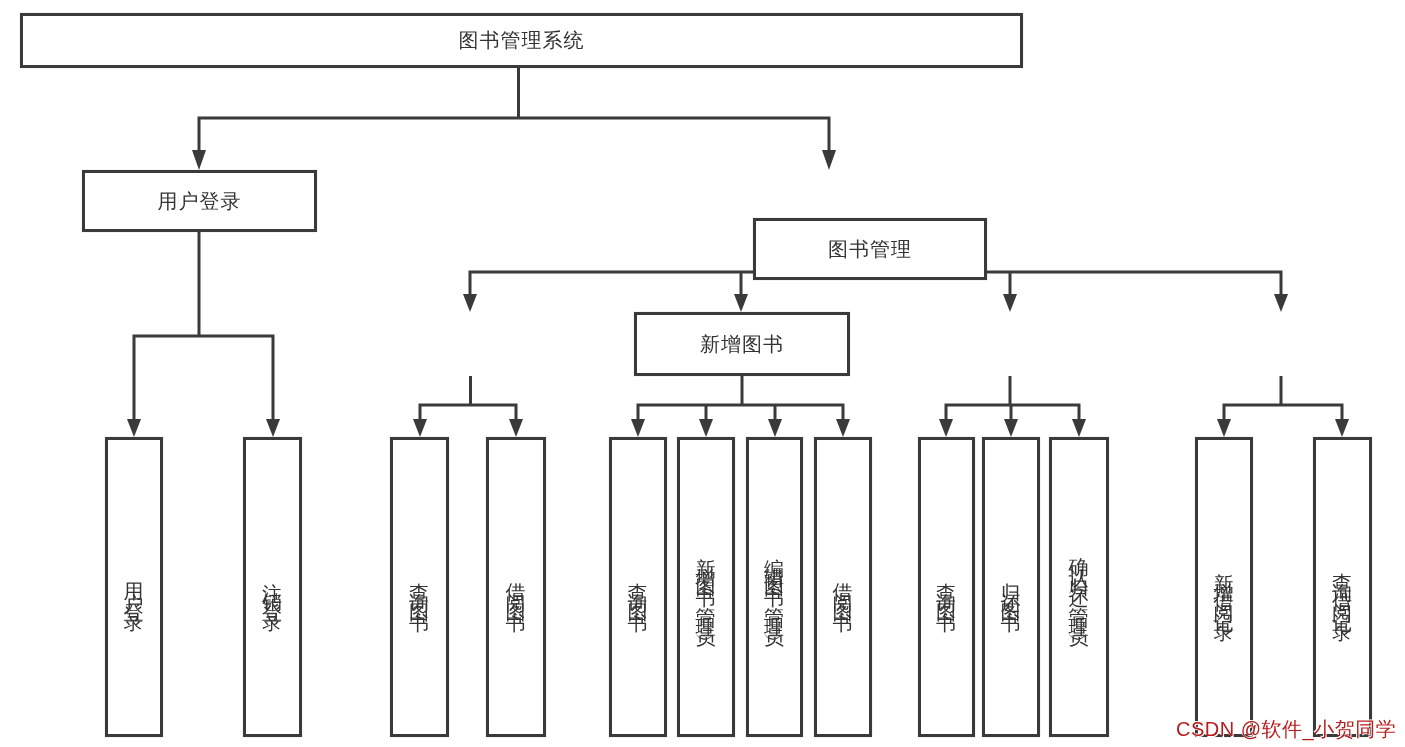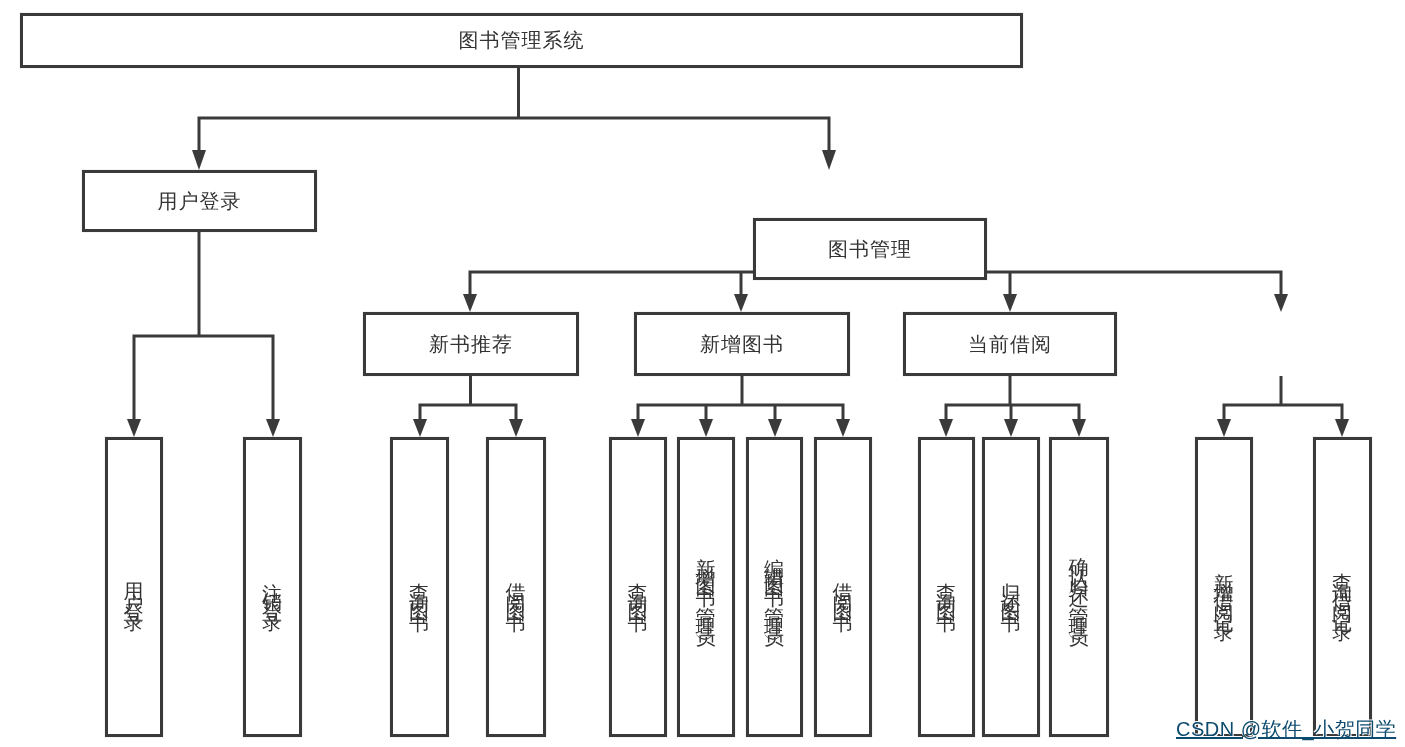--- a/index.html
+++ b/index.html
@@ -54,26 +54,25 @@
     text-orientation: mixed;
     letter-spacing: 10px;
     line-height: 1;
     box-shadow: 0 0 1px rgba(0,0,0,0.25);
   }
   .watermark {
     position: absolute;
     left: 1176px;
     top: 716px;
     font-size: 20px;
-    color: #0c4a6e;
+    color: #b91c1c;
     letter-spacing: 0.5px;
     white-space: nowrap;
     text-shadow: 1px 1px 0 #ffffff, -1px -1px 0 #ffffff;
     z-index: 5;
-    text-decoration: underline;
   }
 </style>
 </head>
 <body>
 
 <div class="canvas">
 
   <svg class="connectors" viewBox="0 0 1405 747" xmlns="http://www.w3.org/2000/svg">
     <g stroke="#3a3a3a" stroke-width="3" fill="none">
 
@@ -130,28 +129,22 @@
     <span>图书管理系统</span>
   </div>
 
   <div class="node" style="left:82px; top:170px; width:235px; height:62px;">
     <span>用户登录</span>
   </div>
   <div class="node" style="left:753px; top:170px; width:234px; height:62px;margin-top:48px;">
     <span>图书管理</span>
   </div>
 
-  <div class="node" style="left:363px; top:312px; width:216px; height:64px;">
-    <span>新书推荐</span>
-  </div>
   <div class="node" style="left:634px; top:312px; width:216px; height:64px;">
     <span>新增图书</span>
-  </div>
-  <div class="node" style="left:903px; top:312px; width:214px; height:64px;">
-    <span>当前借阅</span>
   </div>
 
   <div class="node-v" style="left:105px; width:58px;">
     <span>用户登录</span>
   </div>
   <div class="node-v" style="left:243px; width:59px;">
     <span>注销登录</span>
   </div>
 
   <div class="node-v" style="left:390px; width:59px;">

